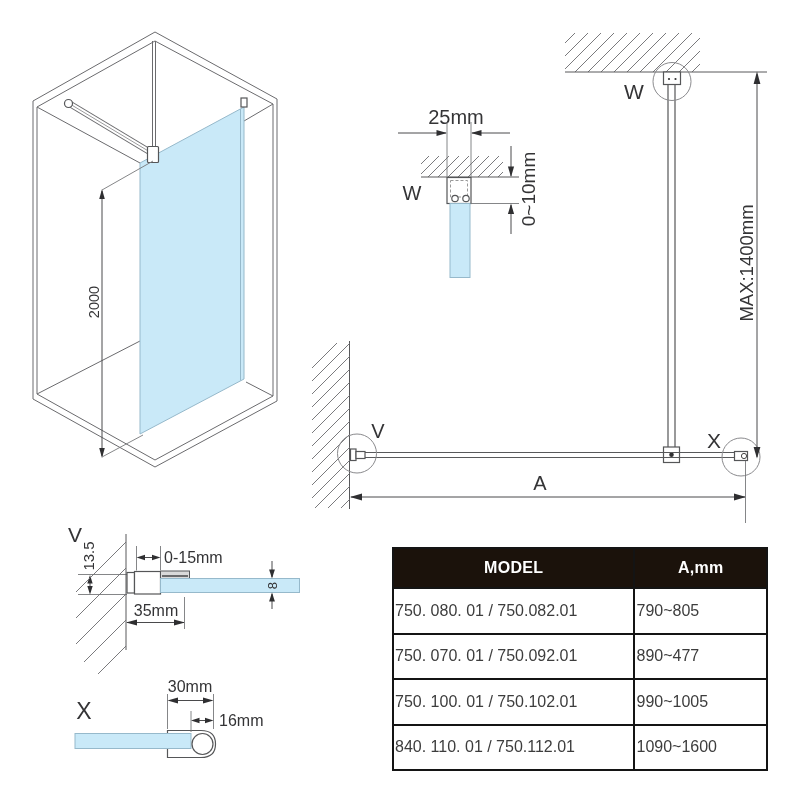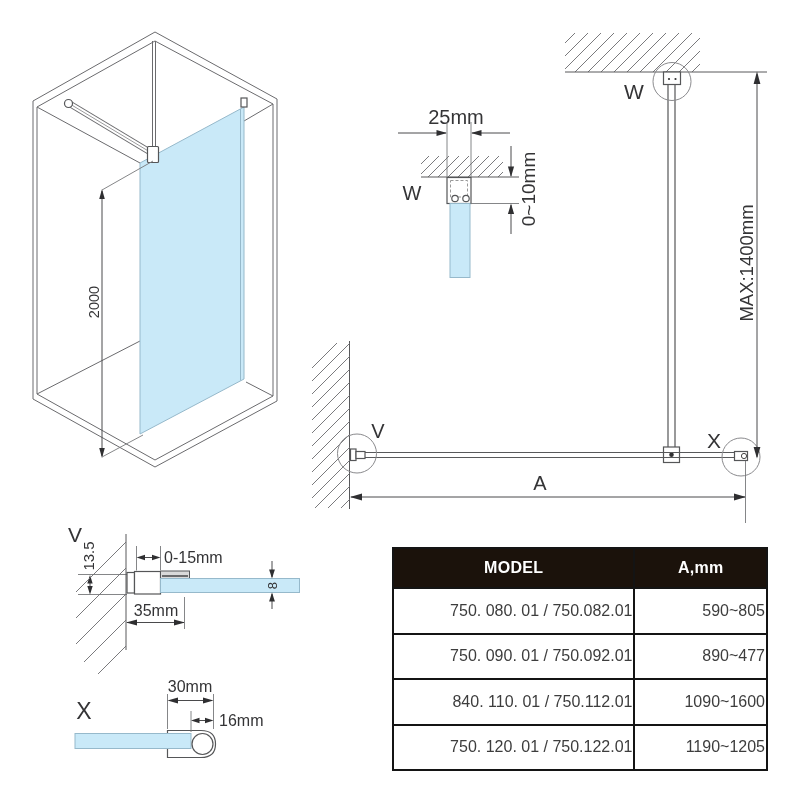--- a/index.html
+++ b/index.html
@@ -14,21 +14,21 @@
   .arrow{fill:#2f2f31;stroke:none;}
   .callout{stroke:#8a8a8d;stroke-width:1;fill:none;}
   .part{fill:#ffffff;stroke:#555658;stroke-width:1.2;}
   .glass{fill:#c9e9f8;stroke:#96b9cb;stroke-width:1;}
   .iso{stroke:#6b6b6e;stroke-width:1;fill:none;}
   .spec-table{position:absolute;left:392px;top:547px;width:376px;height:224px;}
   .spec-table table{border-collapse:collapse;width:100%;height:100%;table-layout:fixed;}
   .spec-table th{background:#1b120b;color:#ffffff;font-size:16px;font-weight:600;
                  height:36px;border:2px solid #141414;letter-spacing:0.3px;}
   .spec-table td{border:2px solid #141414;font-size:16px;color:#3d3d3d;
-                 text-align:right;vertical-align:middle;}
+                 text-align:left;vertical-align:middle;}
   .spec-table .col-model{width:63.5%;}
 </style>
 </head>
 <body>
 
 <div id="stage">
 
 <svg width="800" height="800" viewBox="0 0 800 800">
   <defs>
     <clipPath id="clip-ceiling">
@@ -251,31 +251,31 @@
   <table>
     <thead>
       <tr>
         <th class="col-model">MODEL</th>
         <th>A,mm</th>
       </tr>
     </thead>
     <tbody>
       <tr>
         <td>750. 080. 01 / 750.082.01</td>
-        <td>590~805</td>
-      </tr>
-      <tr>
-        <td>750. 090. 01 / 750.092.01</td>
+        <td>790~805</td>
+      </tr>
+      <tr>
+        <td>750. 070. 01 / 750.092.01</td>
         <td>890~477</td>
+      </tr>
+      <tr>
+        <td>750. 100. 01 / 750.102.01</td>
+        <td>990~1005</td>
       </tr>
       <tr>
         <td>840. 110. 01 / 750.112.01</td>
         <td>1090~1600</td>
-      </tr>
-      <tr>
-        <td>750. 120. 01 / 750.122.01</td>
-        <td>1190~1205</td>
       </tr>
     </tbody>
   </table>
 </div>
 
 </div>
 
 </body></html>

